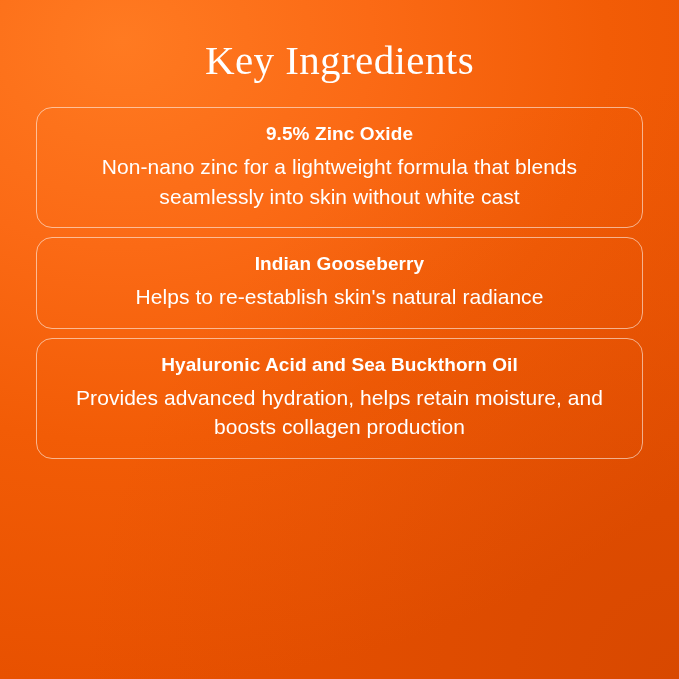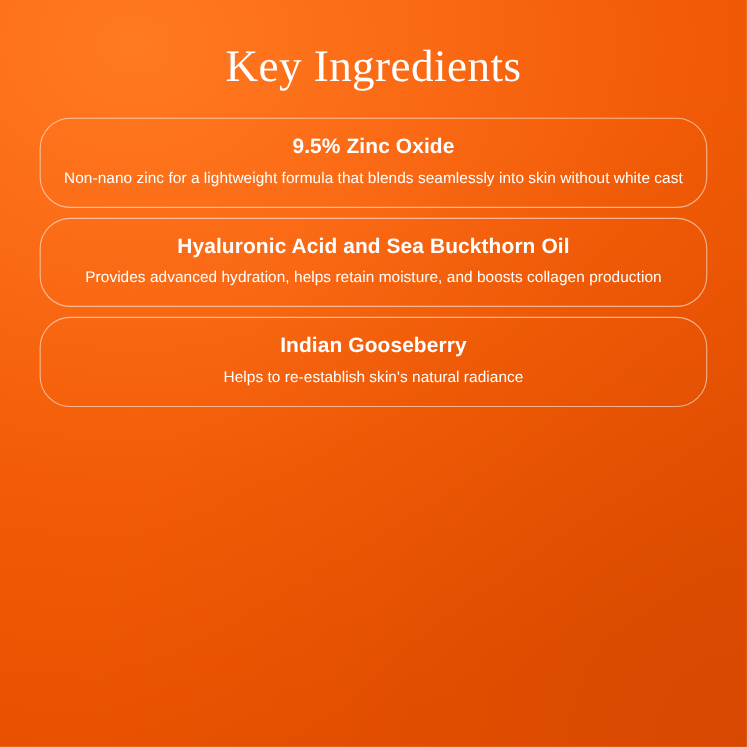--- a/index.html
+++ b/index.html
@@ -38,37 +38,37 @@
     font-size: 41px;
     font-weight: 400;
     text-align: center;
     letter-spacing: 0.4px;
     padding-top: 36px;
     margin: 0 0 22px 0;
     line-height: 1.2;
   }
   .card {
     border: 1px solid rgba(255,255,255,0.55);
-    border-radius: 28px;
+    border-radius: 16px;
     margin-bottom: 9px;
     padding: 13px 18px 16px 18px;
     text-align: center;
     box-sizing: border-box;
   }
   .card-title {
     color: #ffffff;
     font-size: 19px;
     font-weight: 700;
     line-height: 1.35;
     margin: 0 0 5px 0;
     letter-spacing: 0.1px;
   }
   .card-body {
     color: #ffffff;
-    font-size: 14px;
+    font-size: 21px;
     font-weight: 300;
     line-height: 1.42;
     margin: 0;
     letter-spacing: 0.05px;
   }
 </style>
 </head>
 <body>
 
 <div class="poster">
@@ -76,23 +76,23 @@
 
     <h1 class="title">Key Ingredients</h1>
 
     <div class="card">
       <p class="card-title">9.5% Zinc Oxide</p>
       <p class="card-body">Non-nano zinc for a lightweight formula that blends seamlessly into skin without white cast</p>
     </div>
 
 
     <div class="card">
-      <p class="card-title">Hyaluronic Acid and Sea Buckthorn Oil</p>
-      <p class="card-body">Provides advanced hydration, helps retain moisture, and boosts collagen production</p>
+      <p class="card-title">Indian Gooseberry</p>
+      <p class="card-body">Helps to re-establish skin's natural radiance</p>
     </div>
 
     <div class="card">
-      <p class="card-title">Indian Gooseberry</p>
-      <p class="card-body">Helps to re-establish skin's natural radiance</p>
+      <p class="card-title">Hyaluronic Acid and Sea Buckthorn Oil</p>
+      <p class="card-body">Provides advanced hydration, helps retain moisture, and boosts collagen production</p>
     </div>
 
   </div>
 </div>
 
 </body></html>

